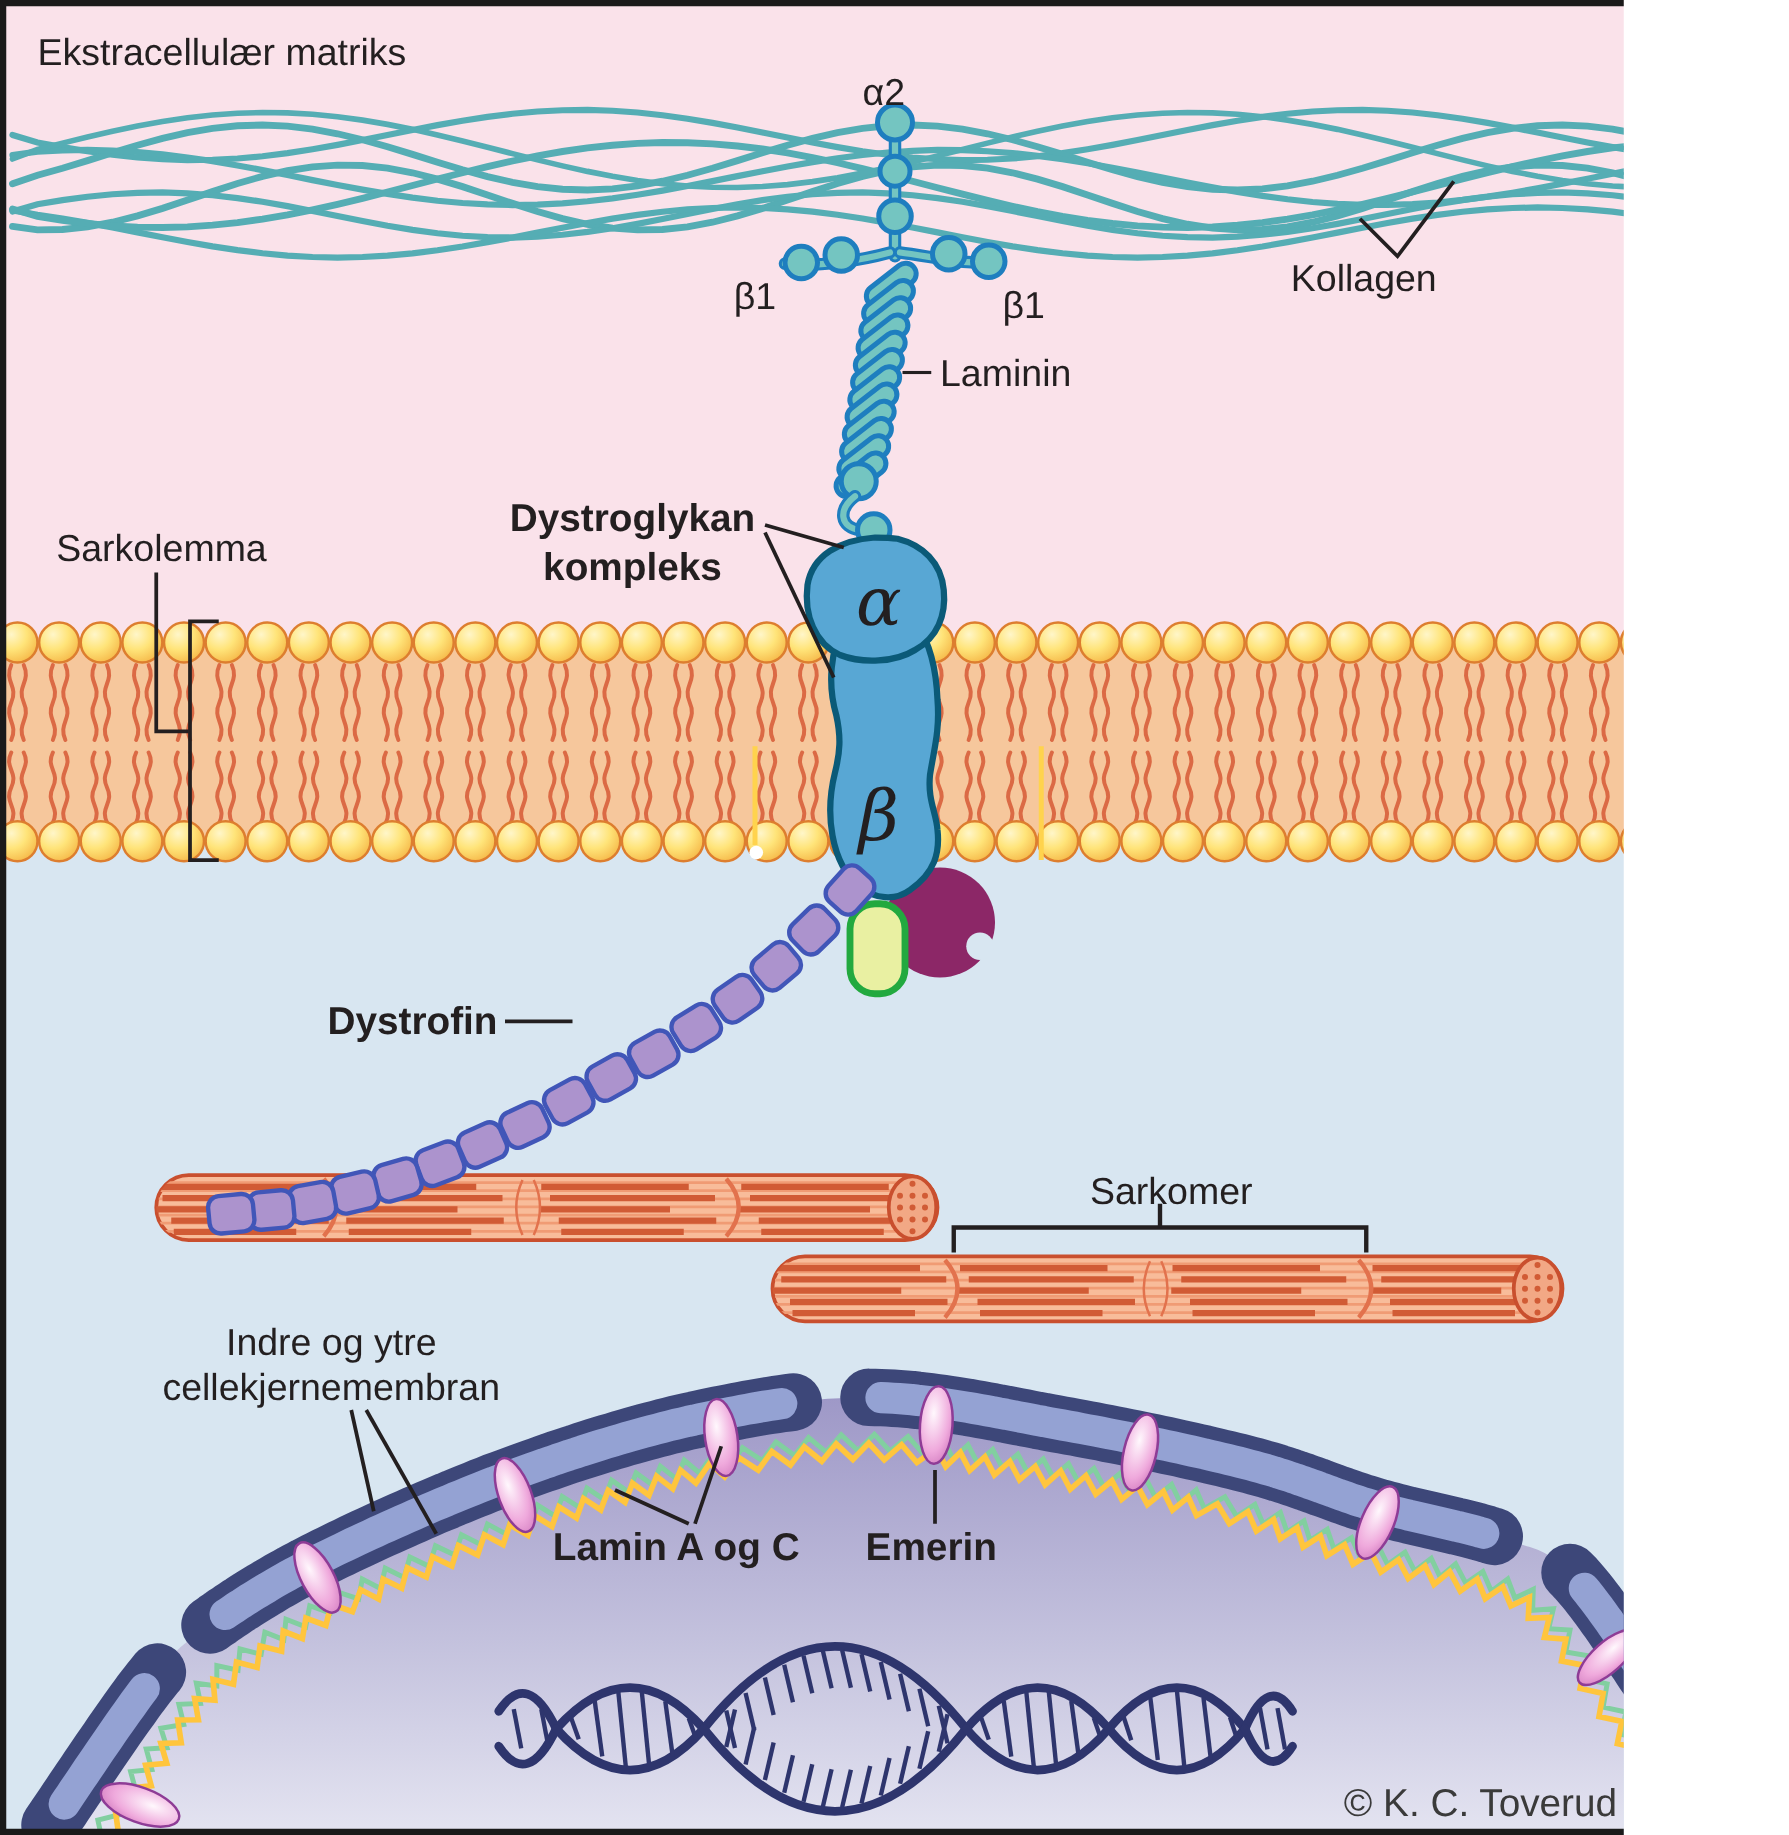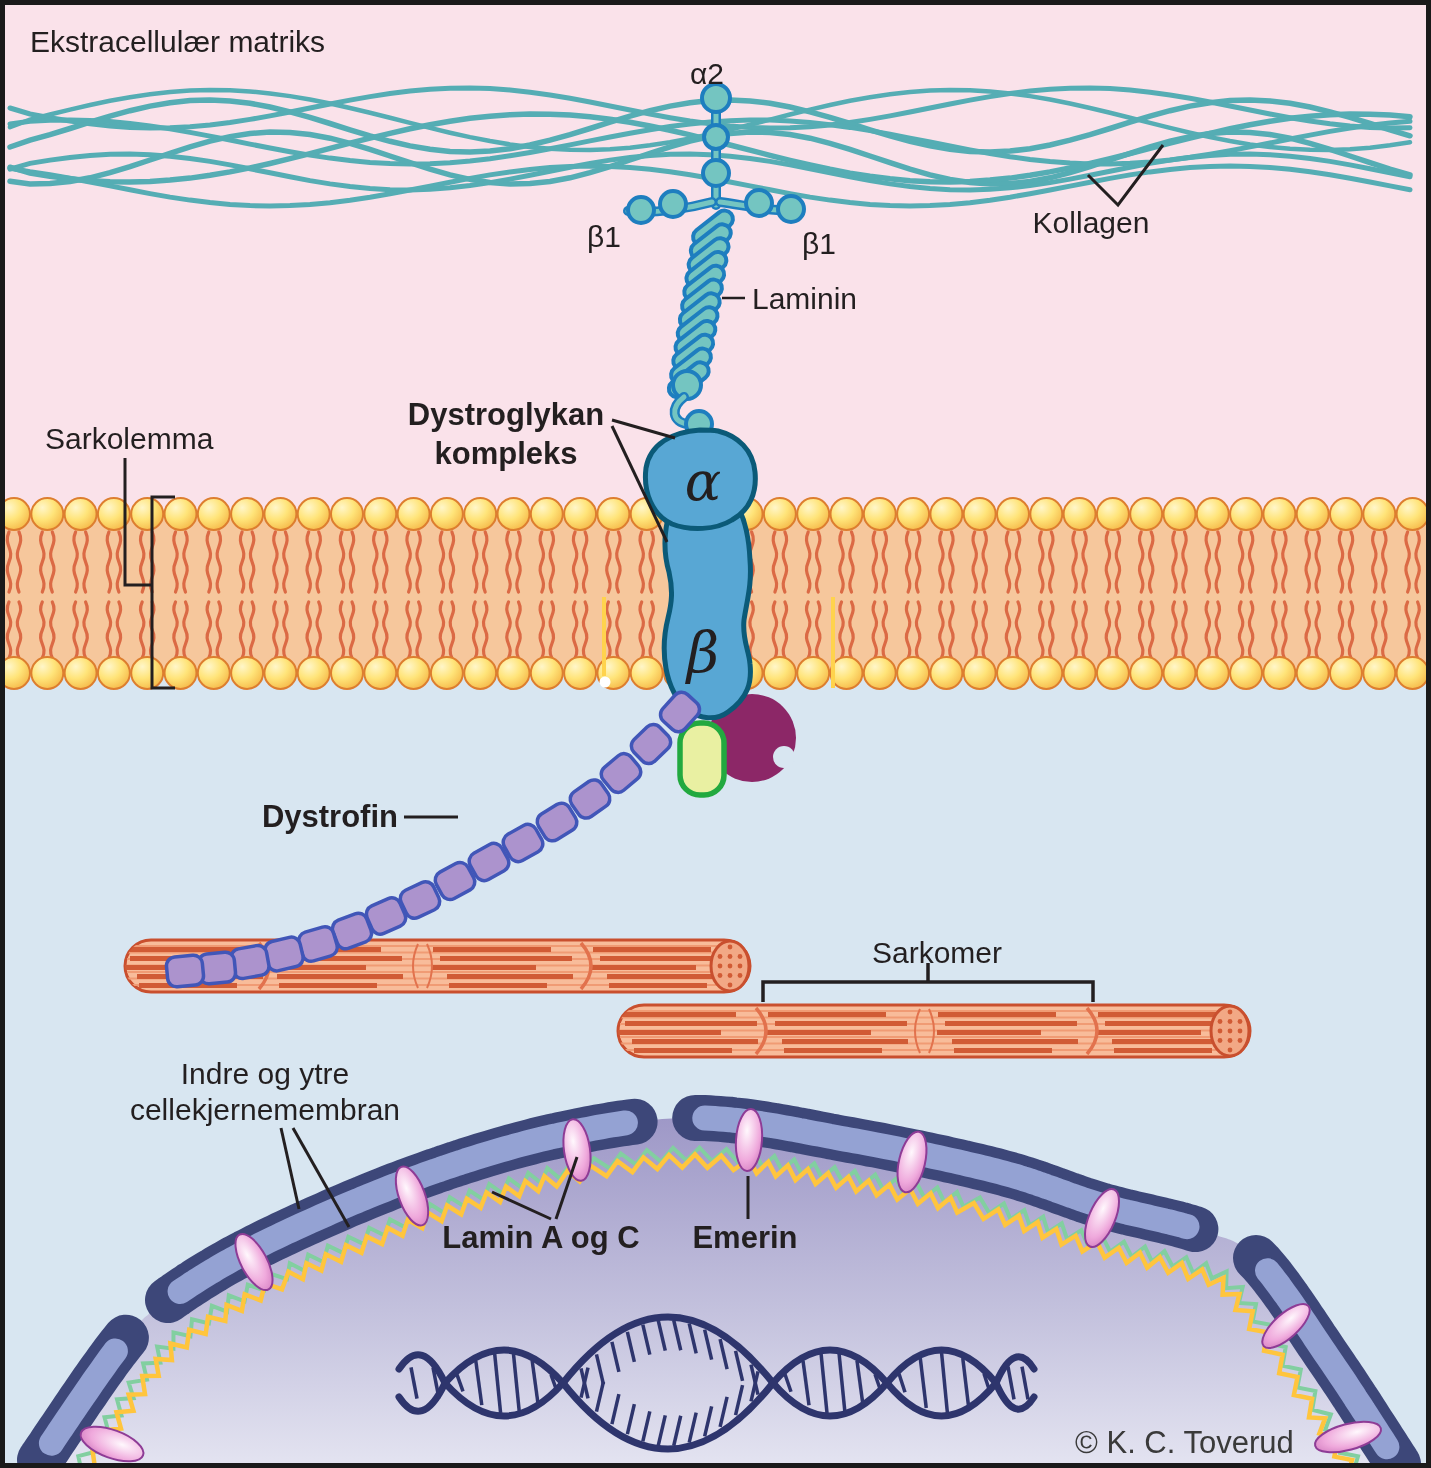--- a/index.html
+++ b/index.html
@@ -1,16 +1,16 @@
 <!DOCTYPE html>
 <html><head>
 <meta charset="utf-8">
 <style>
   html,body{margin:0;padding:0;background:#ffffff;}
-  .stage{position:relative;width:1431px;height:1468px;overflow:hidden;}
+  .stage{position:relative;width:1299px;height:1468px;overflow:hidden;}
   svg{display:block;}
   text{font-family:"Liberation Sans","DejaVu Sans",sans-serif;fill:#231F20;}
   .lbl{font-size:30px;}
   .lbl-b{font-size:31px;font-weight:bold;}
   .greek{font-size:30px;}
   .glyph{font-family:"DejaVu Serif","Liberation Serif",serif;font-style:italic;}
   .copy{font-size:31px;fill:#3A3A3A;}
 </style>
 </head>
 <body>

